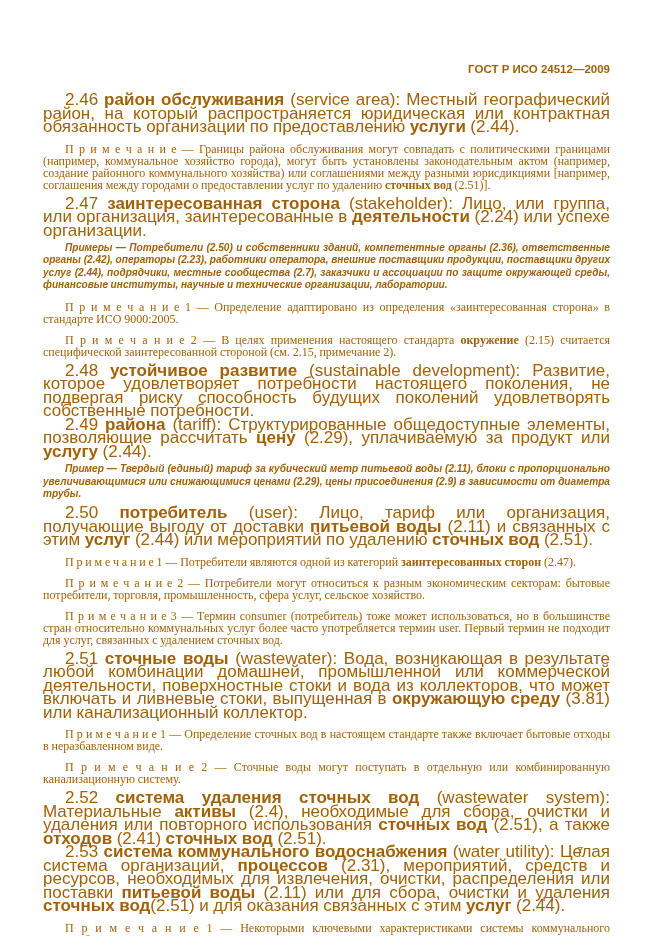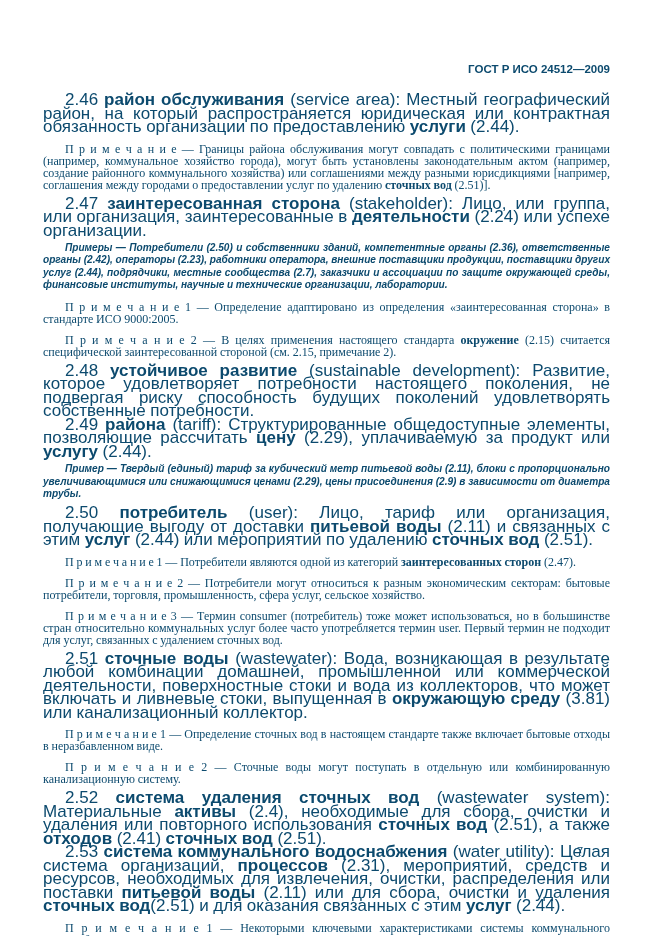--- a/index.html
+++ b/index.html
@@ -5,21 +5,21 @@
   html, body { margin: 0; padding: 0; background: #ffffff; }
   .page {
     width: 661px;
     height: 936px;
     box-sizing: border-box;
     background: #ffffff;
     position: relative;
     overflow: hidden;
     padding: 62px 51px 0 43px;
     font-family: "Liberation Sans", sans-serif;
-    color: #0c4a6e;
+    color: #a16207;
   }
   .doc-header {
     text-align: right;
     font-weight: bold;
     font-size: 11.5px;
     line-height: 14px;
     margin: 0 0 17px 0;
   }
   .content p {
     margin: 0;

